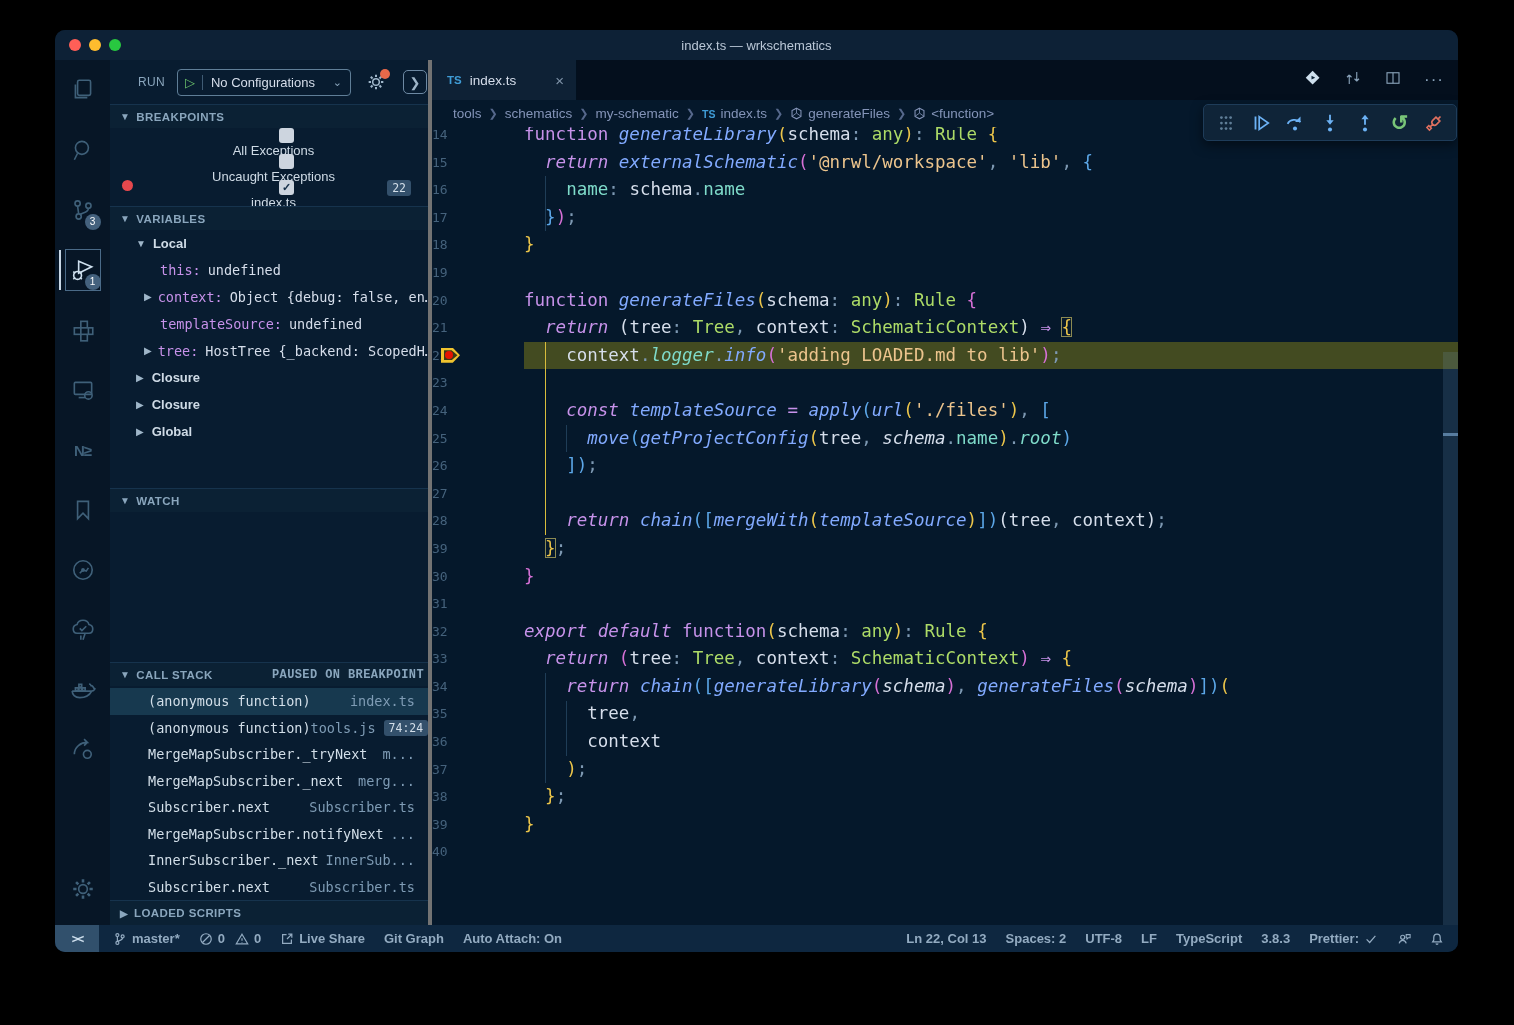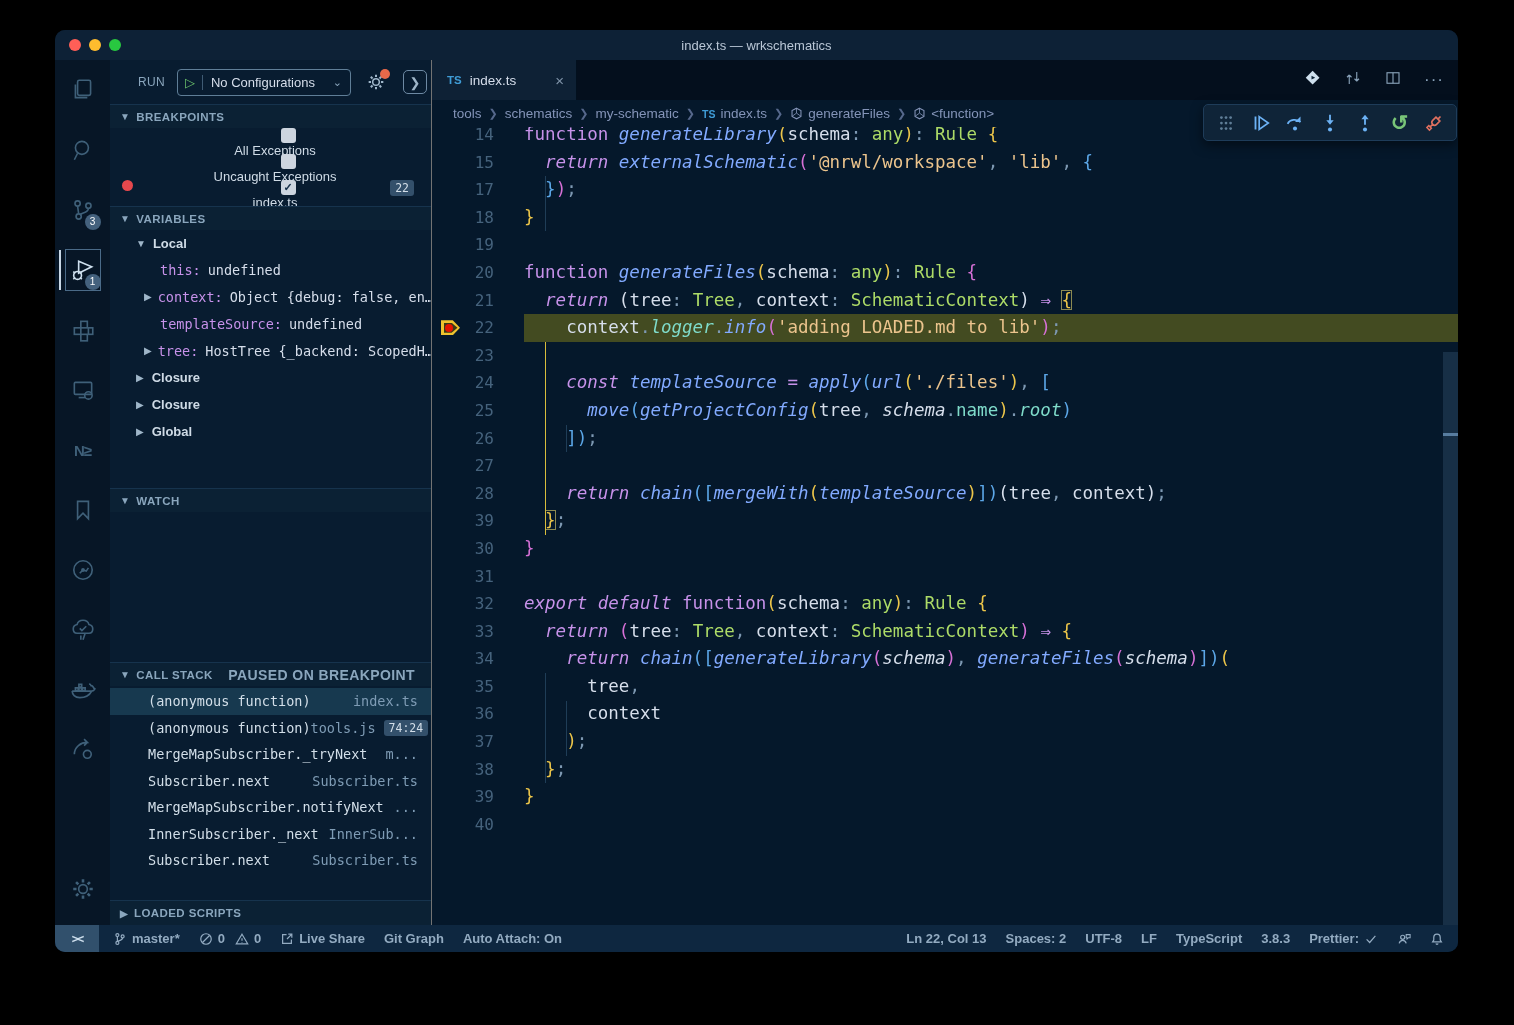--- a/index.html
+++ b/index.html
@@ -27,37 +27,37 @@
   .ab-icon svg{width:26px;height:26px;stroke:var(--icon);fill:none;stroke-width:1.5;}
   .ab-icon.active{color:#cfe0ee;}
   .ab-icon.active svg{stroke:#cfe0ee;}
   .ab-icon.active::before{content:"";position:absolute;left:0;top:10px;bottom:10px;width:2px;background:#c9d8e6;}
   .ab-icon.active::after{content:"";position:absolute;left:6px;right:6px;top:9px;bottom:9px;border:1px solid #4a6a87;}
   .ab-badge{position:absolute;right:6px;bottom:10px;min-width:16px;height:16px;border-radius:8px;background:#44617d;
             color:#fff;font-size:10px;line-height:16px;text-align:center;padding:0 4px;}
   .ab-spacer{flex:1;}
   .nx-glyph{font-size:15px;font-weight:bold;letter-spacing:-1px;}
   
-  .sidebar{width:322px;background:var(--bg-side);position:relative;flex:none;font-size:13px;border-right:1px solid #737373;}
+  .sidebar{width:322px;background:var(--bg-side);position:relative;flex:none;font-size:13px;border-right:4px solid #737373;}
   .abs{position:absolute;left:0;right:0;}
   .run-row{height:44px;display:flex;align-items:center;top:0;}
   .run-label{color:var(--hdr);font-size:12px;margin-left:28px;letter-spacing:.3px;}
   .config-dd{margin-left:12px;width:174px;height:27px;border:1px solid #5f7e97;border-radius:4px;
              display:flex;align-items:center;color:var(--plain);font-size:13px;}
   .config-dd .play{color:#6cc26c;font-size:13px;padding:0 7px;border-right:1px solid #3f5b74;margin-right:8px;}
   .config-dd .chev{margin-left:auto;margin-right:8px;color:var(--hdr);font-size:11px;}
   .gear-wrap{margin-left:14px;position:relative;width:22px;height:22px;}
   .gear-wrap svg{width:22px;height:22px;stroke:#9fb6c9;fill:none;stroke-width:1.6;}
   .gear-dot{position:absolute;right:-3px;top:-2px;width:10px;height:10px;border-radius:50%;background:#e8694a;}
   .console-box{margin-left:16px;width:24px;height:24px;border:1.5px solid #6d89a3;border-radius:5px;
                display:flex;align-items:center;justify-content:center;color:#9fb6c9;font-size:13px;}
   .sect-hdr{height:24px;display:flex;align-items:center;border-top:1px solid #16334d;background:#0b2134;
             color:var(--hdr);font-weight:bold;font-size:11.5px;letter-spacing:.4px;}
   .sect-hdr .tw{margin:0 6px 0 10px;color:var(--hdr);font-size:10px;}
-  .sect-right{margin-left:auto;margin-right:16px;font-size:14px;letter-spacing:.4px;}
+  .sect-right{margin-left:auto;margin-right:4px;font-size:12px;letter-spacing:.4px;font-family:Liberation Mono, monospace;}
   .bp-row{height:26px;display:flex;align-items:center;color:#cfdbe6;font-size:13px;flex-direction:column;}
   .cb{width:15px;height:15px;border-radius:3px;background:#cdd5df;margin-left:35px;flex:none;
       display:flex;align-items:center;justify-content:center;font-size:11px;color:#17314a;font-weight:bold;}
   .bp-dot{position:absolute;left:12px;width:11px;height:11px;border-radius:50%;background:#e5484d;}
   .bp-label{margin-left:9px;}
   .bp-path{margin-left:8px;color:#6d89a3;font-size:12.5px;white-space:nowrap;overflow:hidden;}
   .badge{background:#33506b;color:#d3dee8;border-radius:3px;font-size:11.5px;padding:1px 5px;
          font-family:"DejaVu Sans Mono",monospace;}
   .bp-badge{position:absolute;right:17px;}
   .scope-row{height:26px;display:flex;align-items:center;color:#cfdbe6;font-weight:bold;}
@@ -84,22 +84,22 @@
   .ed-actions svg{width:18px;height:18px;stroke:#8aa3ba;fill:none;stroke-width:1.5;}
   .breadcrumbs{height:27px;display:flex;align-items:center;background:var(--bg-editor);position:relative;z-index:5;
                font-size:13.5px;color:#8494b8;padding-left:21px;}
   .bc-sep{margin:0 7px;color:#56688c;font-size:11px;}
   .bc-ico{margin-right:5px;}
   .bc-ico svg{width:13px;height:13px;stroke:#8494b8;fill:none;stroke-width:1.3;vertical-align:-2px;}
   .bc-ts{color:#3f9cd6;font-weight:bold;font-size:10.5px;margin-right:5px;}
   .code-area{position:absolute;left:0;right:0;top:67px;bottom:0;overflow:hidden;}
   .code-inner{position:absolute;left:0;right:0;top:-6px;}
   .code-row{height:27.6px;display:flex;position:relative;}
-  .gutter{width:92px;flex:none;text-align:right;padding-right:30px;color:var(--lineno);
-          font-family:"DejaVu Sans Mono",monospace;font-size:16px;line-height:27.6px;position:relative;z-index:2;}
+  .gutter{width:92px;flex:none;padding-right:30px;color:var(--lineno);
+          font-family:"DejaVu Sans Mono",monospace;font-size:13px;line-height:27.6px;position:relative;z-index:2;}
   .code-text{font-family:"DejaVu Sans Mono",monospace;font-size:17.5px;line-height:27.6px;white-space:pre;position:relative;z-index:2;}
   .row-hl{position:absolute;left:92px;right:0;top:0;bottom:0;background:var(--olive);z-index:1;}
   .tok-K{color:var(--kw);} .tok-k{color:var(--kw);font-style:italic;}
   .tok-f{color:var(--fn);font-style:italic;} .tok-t{color:var(--type);}
   .tok-s{color:var(--str);} .tok-c{color:var(--teal);} .tok-C{color:var(--teal);font-style:italic;}
   .tok-p{color:var(--plain);} .tok-d{color:var(--dim);} .tok-i{color:var(--plain);font-style:italic;}
   .tok-g{color:var(--bgold);} .tok-m{color:var(--bpink);} .tok-b{color:var(--bblue);}
   .tok-G{color:var(--bgold);outline:1px solid #8c8a52;outline-offset:-1px;}
   .guide{position:absolute;width:1px;background:#1f3d57;z-index:2;}
   .guide.active{background:#d8bc3c;}
@@ -339,20 +339,26 @@
               <span class="badge">74:24</span>
             </span>
           </div>
           <div class="cs-row">
             <span class="cs-name">MergeMapSubscriber._tryNext</span>
             <span class="cs-file">
               <span>m...</span>
             </span>
           </div>
           <div class="cs-row">
+            <span class="cs-name">MergeMapSubscriber._next</span>
+            <span class="cs-file">
+              <span>merg...</span>
+            </span>
+          </div>
+          <div class="cs-row">
             <span class="cs-name">Subscriber.next</span>
             <span class="cs-file">
               <span>Subscriber.ts</span>
             </span>
           </div>
           <div class="cs-row">
             <span class="cs-name">MergeMapSubscriber.notifyNext</span>
             <span class="cs-file">
               <span>...</span>
             </span>
@@ -439,20 +445,24 @@
         <div class="code-inner" id="code-lines">
             <div class="code-row">
               <div class="gutter">14</div>
               <div class="code-text"><span class="tok-K">function </span><span class="tok-f">generateLibrary</span><span class="tok-g">(</span><span class="tok-p">schema</span><span class="tok-d">: </span><span class="tok-t">any</span><span class="tok-g">)</span><span class="tok-d">: </span><span class="tok-t">Rule </span><span class="tok-g">{</span></div>
             </div>
             <div class="code-row">
               <div class="gutter">15</div>
               <div class="code-text"><span class="tok-p">  </span><span class="tok-k">return </span><span class="tok-f">externalSchematic</span><span class="tok-m">(</span><span class="tok-s">'@nrwl/workspace'</span><span class="tok-d">, </span><span class="tok-s">'lib'</span><span class="tok-d">, </span><span class="tok-b">{</span></div>
             </div>
             <div class="code-row">
+              <div class="gutter">16</div>
+              <div class="code-text"><span class="tok-p">    </span><span class="tok-c">name</span><span class="tok-d">: </span><span class="tok-p">schema</span><span class="tok-d">.</span><span class="tok-c">name</span></div>
+            </div>
+            <div class="code-row">
               <div class="gutter">17</div>
               <div class="code-text"><span class="tok-p">  </span><span class="tok-b">}</span><span class="tok-m">)</span><span class="tok-d">;</span></div>
             </div>
             <div class="code-row">
               <div class="gutter">18</div>
               <div class="code-text"><span class="tok-g">}</span></div>
             </div>
             <div class="code-row">
               <div class="gutter">19</div>
               <div class="code-text"></div>

